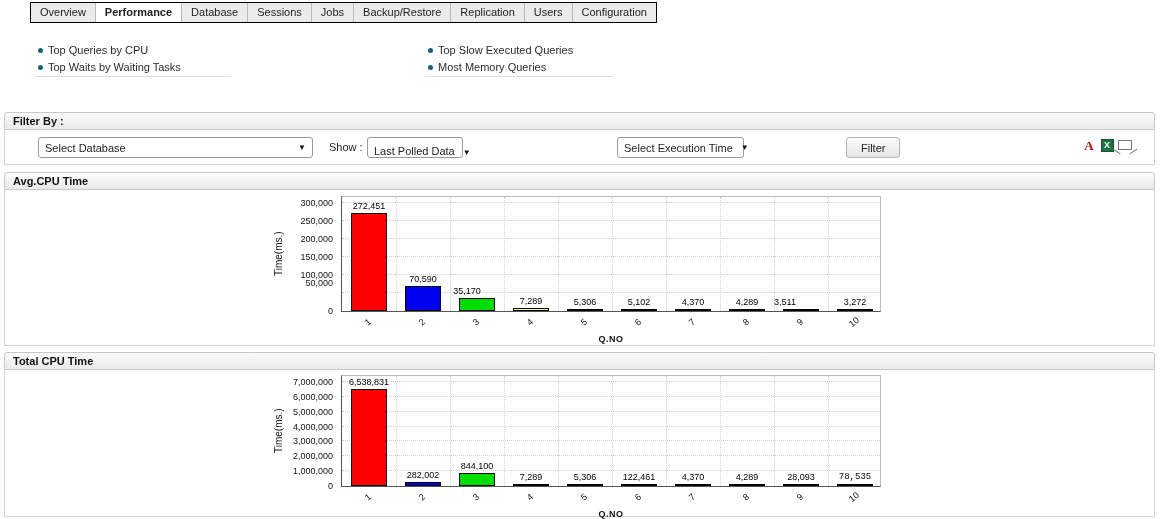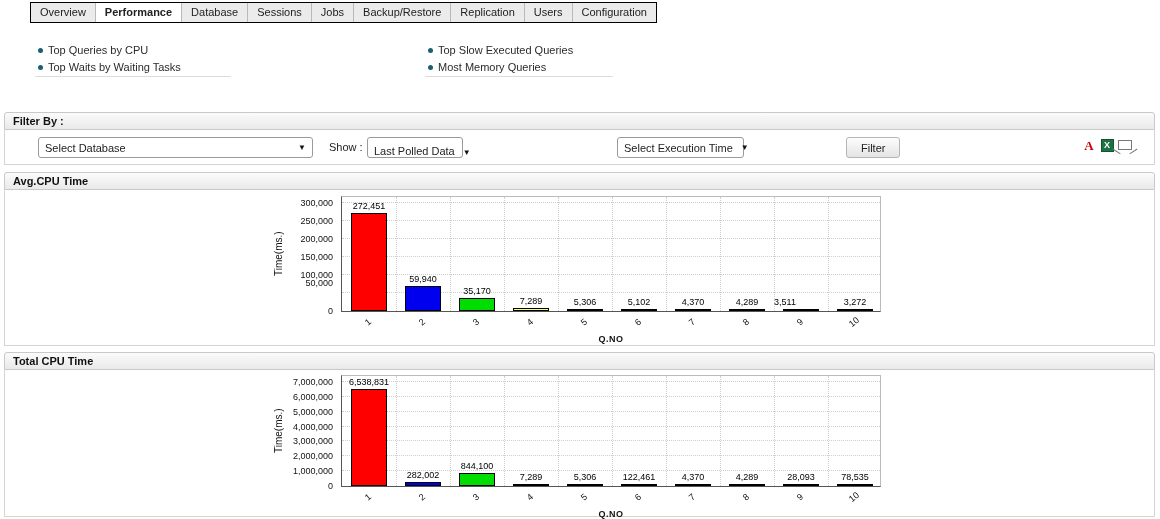--- a/index.html
+++ b/index.html
@@ -183,23 +183,23 @@
         <div class="grid-v" style="left: 162px;"></div>
         <div class="grid-v" style="left: 216px;"></div>
         <div class="grid-v" style="left: 270px;"></div>
         <div class="grid-v" style="left: 324px;"></div>
         <div class="grid-v" style="left: 378px;"></div>
         <div class="grid-v" style="left: 432px;"></div>
         <div class="grid-v" style="left: 486px;"></div>
         <div class="bar" style="left: 9px; height: 98.0824px; background: rgb(255, 0, 0);"></div>
         <div class="bar-label" style="left: 27px; bottom: 100.082px;">272,451</div>
         <div class="bar" style="left: 63px; height: 25.4124px; background: rgb(0, 0, 238);"></div>
-        <div class="bar-label" style="left: 81px; bottom: 27.4124px;">59,940</div>
+        <div class="bar-label" style="left: 81px; bottom: 27.4124px;">70,590</div>
         <div class="bar" style="left: 117px; height: 12.6612px; background: rgb(0, 221, 0);"></div>
-        <div class="bar-label" style="left: 135px; bottom: 14.6612px;">35,170</div>
+        <div class="bar-label" style="left: 125px; bottom: 14.6612px;">35,170</div>
         <div class="bar" style="left: 171px; height: 2.62404px; background: rgb(255, 255, 102);"></div>
         <div class="bar-label" style="left: 189px; bottom: 4.62404px;">7,289</div>
         <div class="bar" style="left: 225px; height: 2px; background: rgb(255, 170, 0);"></div>
         <div class="bar-label" style="left: 243px; bottom: 4px;">5,306</div>
         <div class="bar" style="left: 279px; height: 2px; background: rgb(42, 181, 181);"></div>
         <div class="bar-label" style="left: 297px; bottom: 4px;">5,102</div>
         <div class="bar" style="left: 333px; height: 2px; background: rgb(204, 34, 204);"></div>
         <div class="bar-label" style="left: 351px; bottom: 4px;">4,370</div>
         <div class="bar" style="left: 387px; height: 2px; background: rgb(26, 51, 153);"></div>
         <div class="bar-label" style="left: 405px; bottom: 4px;">4,289</div>
@@ -267,21 +267,21 @@
         <div class="bar-label" style="left: 243px; bottom: 4px;">5,306</div>
         <div class="bar" style="left: 279px; height: 2px; background: rgb(42, 181, 181);"></div>
         <div class="bar-label" style="left: 297px; bottom: 4px;">122,461</div>
         <div class="bar" style="left: 333px; height: 2px; background: rgb(204, 34, 204);"></div>
         <div class="bar-label" style="left: 351px; bottom: 4px;">4,370</div>
         <div class="bar" style="left: 387px; height: 2px; background: rgb(26, 51, 153);"></div>
         <div class="bar-label" style="left: 405px; bottom: 4px;">4,289</div>
         <div class="bar" style="left: 441px; height: 2px; background: rgb(170, 17, 17);"></div>
         <div class="bar-label" style="left: 459px; bottom: 4px;">28,093</div>
         <div class="bar" style="left: 495px; height: 2px; background: rgb(34, 51, 153);"></div>
-        <div class="bar-label" style="left: 513px; bottom: 4px;">78,535</div>
+        <div class="bar-label" style="left: 513px; bottom: 4px; font-family: Liberation Mono, monospace;">78,535</div>
       </div>
     <div class="xticks" style="top: 114px;">
         <div class="xtick" style="left: 27px;">1</div>
         <div class="xtick" style="left: 81px;">2</div>
         <div class="xtick" style="left: 135px;">3</div>
         <div class="xtick" style="left: 189px;">4</div>
         <div class="xtick" style="left: 243px;">5</div>
         <div class="xtick" style="left: 297px;">6</div>
         <div class="xtick" style="left: 351px;">7</div>
         <div class="xtick" style="left: 405px;">8</div>

